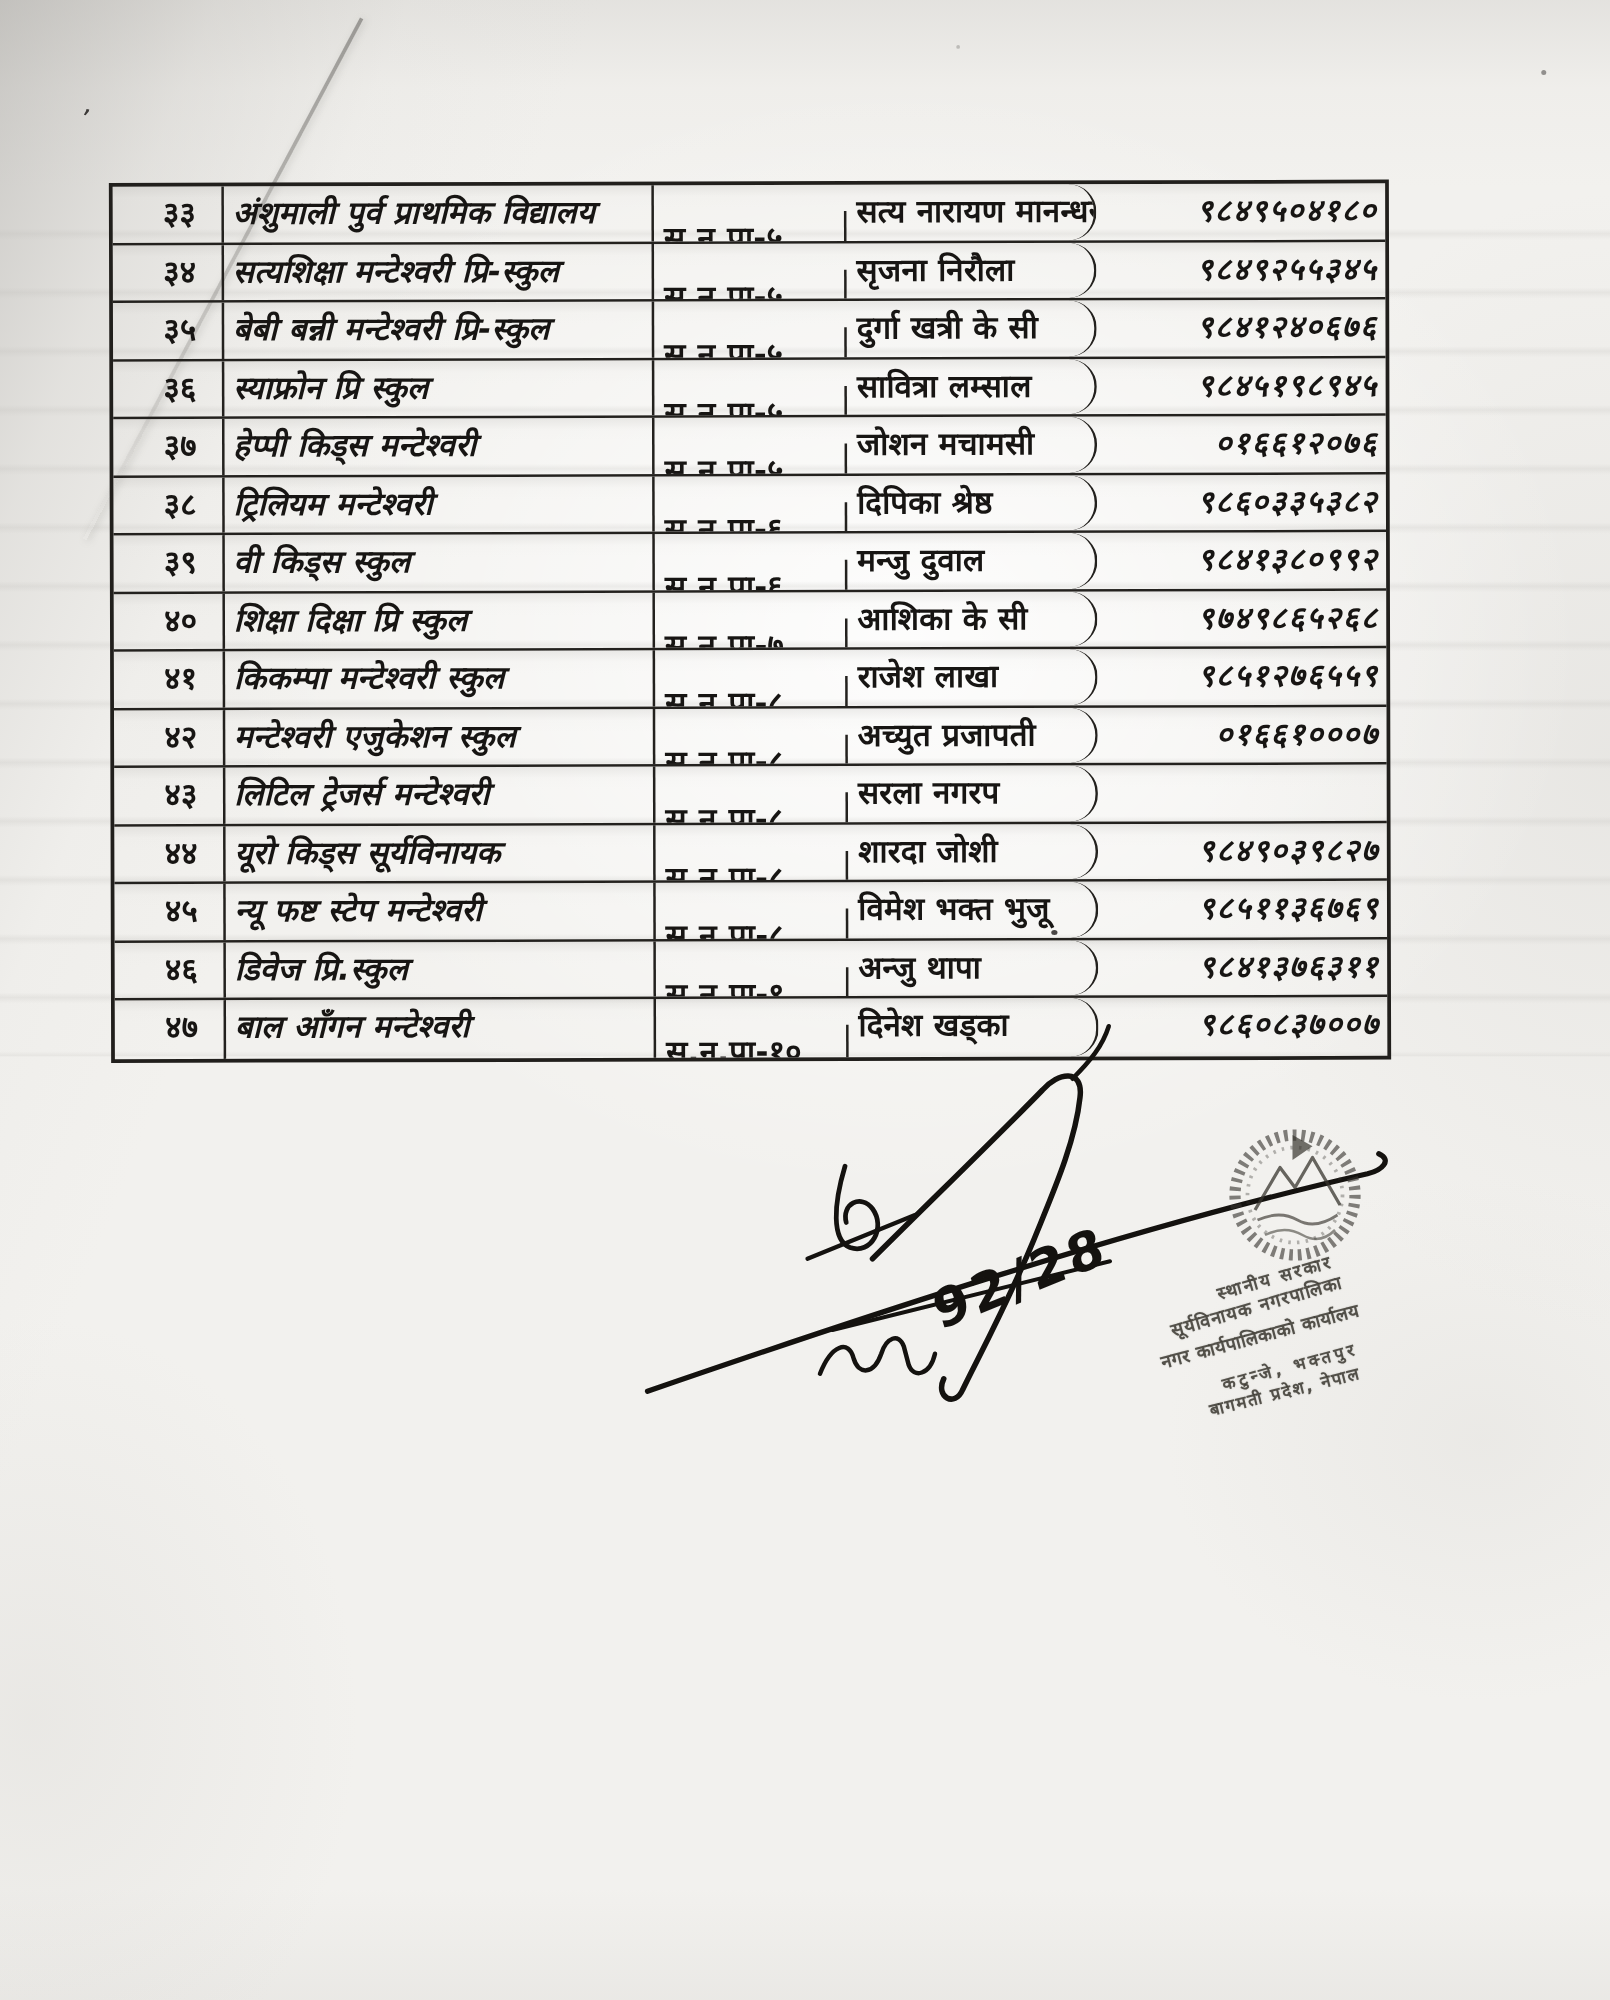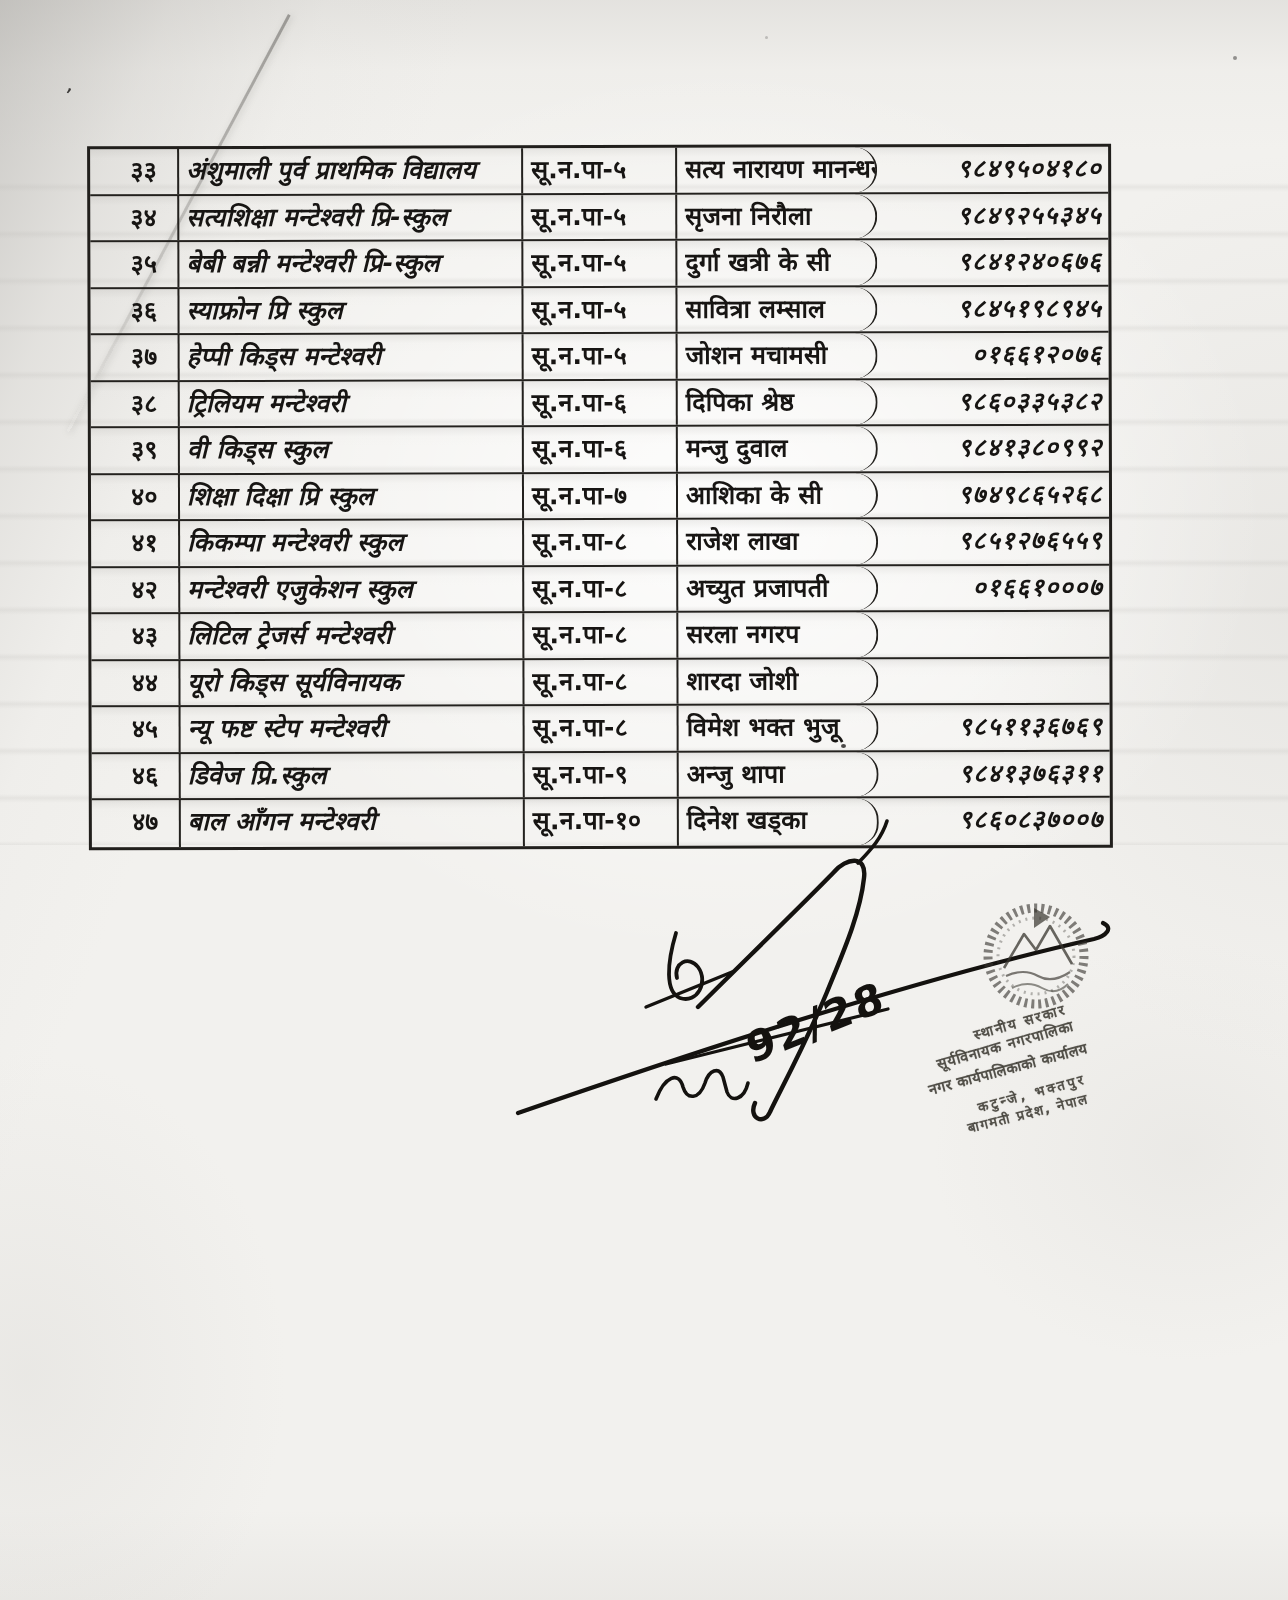--- a/index.html
+++ b/index.html
@@ -35,21 +35,21 @@
     color:#171513;}
   .t-row{display:grid;grid-template-columns:89px 344px 154px 200px 1fr;
     height:46.5px;box-sizing:border-box;border-bottom:2.5px solid #23211e;
     background:linear-gradient(180deg, rgba(180,178,174,0.22), rgba(228,227,224,0.08) 9px, rgba(255,255,255,0) 18px);}
   .t-row:last-child{border-bottom:none;}
   .cell{box-sizing:border-box;border-right:2.5px solid #23211e;overflow:hidden;white-space:nowrap;
     font-size:25px;font-weight:600;line-height:43px;letter-spacing:0.2px;}
   .cell.c5{border-right:none;}
   .c1{text-align:center;padding-right:8px;margin-left:28px;}
   .c2{padding-left:7px;font-style:italic;}
-  .c3{padding-left:8px;}
+  .c3{padding-left:8px;margin-top:21px;}
   .c4{padding-left:8px;border-radius:22px;}
   .c5{text-align:right;padding-right:6px;letter-spacing:1.5px;font-style:italic;}
 
   
   .signature-svg{position:absolute;left:490px;top:815px;width:660px;height:320px;}
   .signature-date{position:absolute;left:726px;top:998px;width:180px;text-align:center;
     font-size:42px;font-weight:600;color:#14120f;
     transform:rotate(-22deg) skewX(-6deg);letter-spacing:3px;}
 
   
@@ -149,20 +149,21 @@
         <div class="cell c1">४३</div>
         <div class="cell c2">लिटिल ट्रेजर्स मन्टेश्वरी</div>
         <div class="cell c3">सू.न.पा-८</div>
         <div class="cell c4">सरला नगरप</div>
       </div>
     <div class="t-row">
         <div class="cell c1">४४</div>
         <div class="cell c2">यूरो किड्स सूर्यविनायक</div>
         <div class="cell c3">सू.न.पा-८</div>
         <div class="cell c4">शारदा जोशी</div>
+        <div class="cell c5">९८४९०३९८२७</div>
       </div>
     <div class="t-row">
         <div class="cell c1">४५</div>
         <div class="cell c2">न्यू फष्ट स्टेप मन्टेश्वरी</div>
         <div class="cell c3">सू.न.पा-८</div>
         <div class="cell c4">विमेश भक्त भुजू</div>
         <div class="cell c5">९८५११३६७६९</div>
       </div>
     <div class="t-row">
         <div class="cell c1">४६</div>

